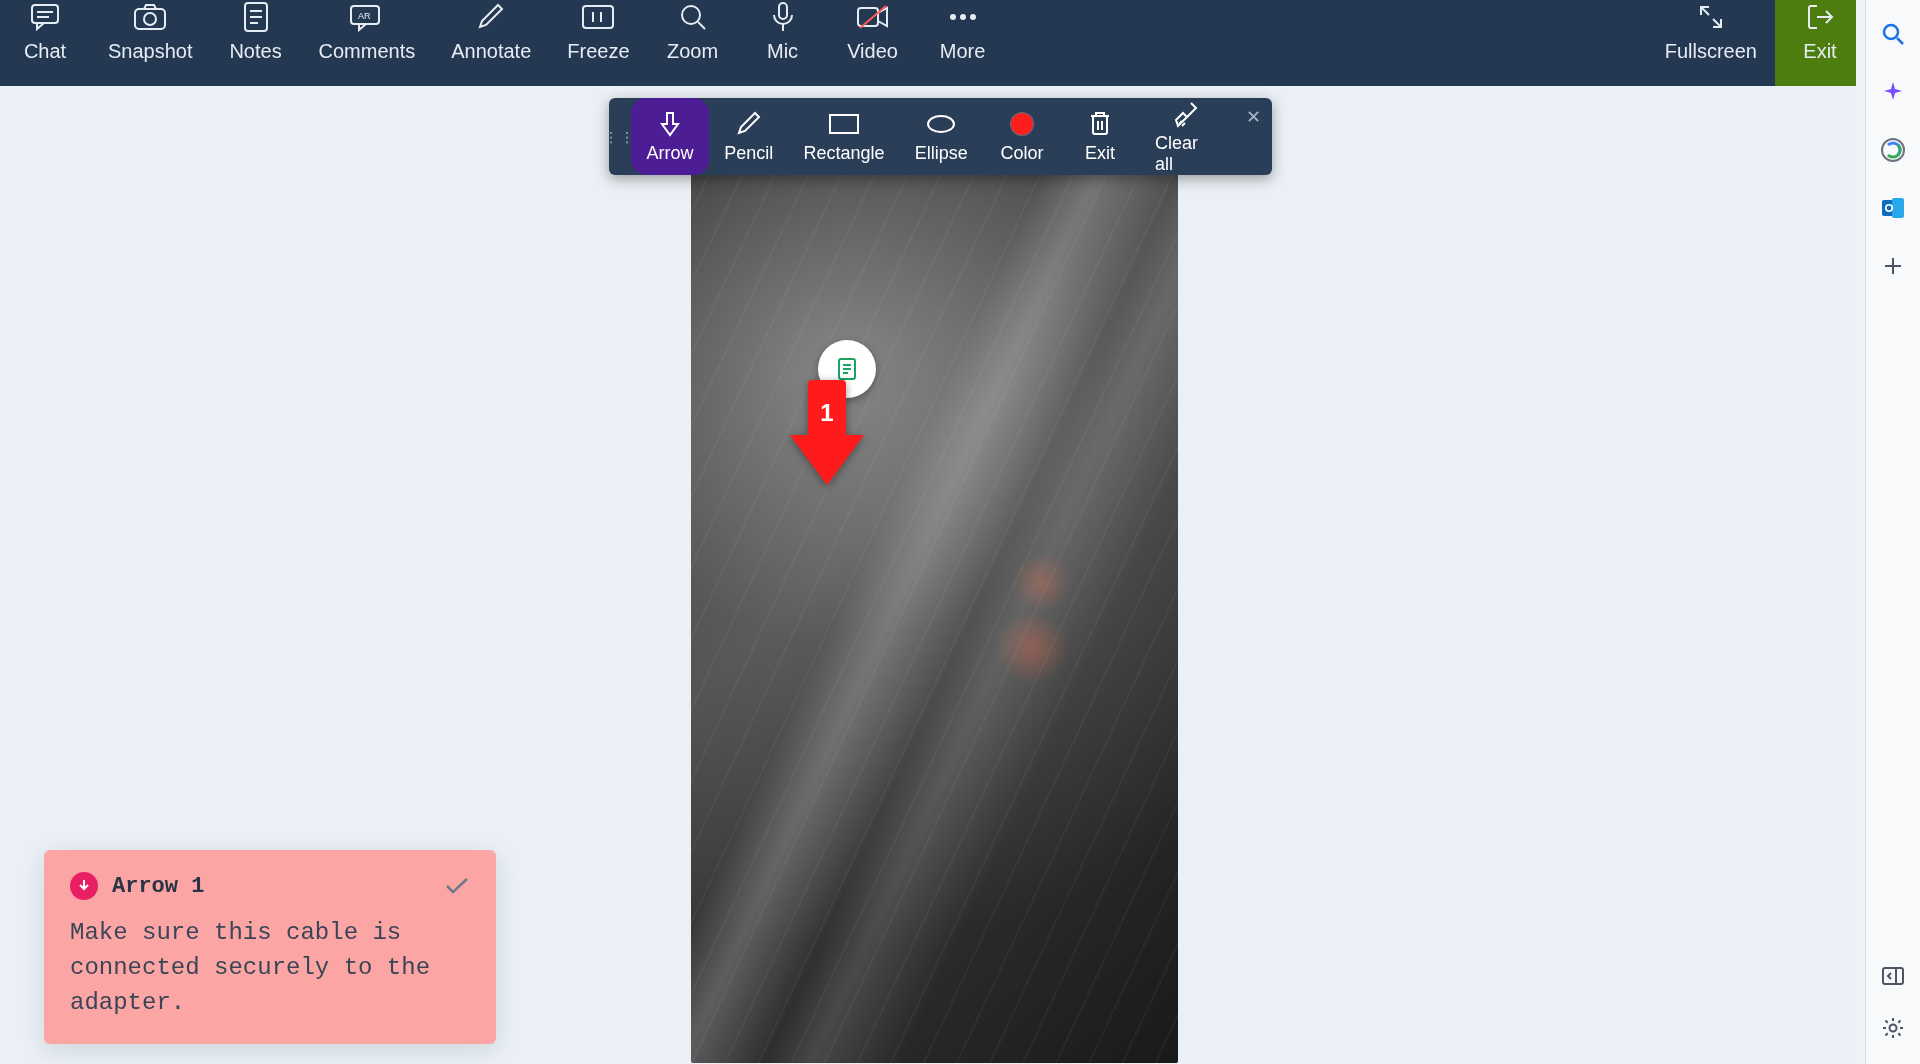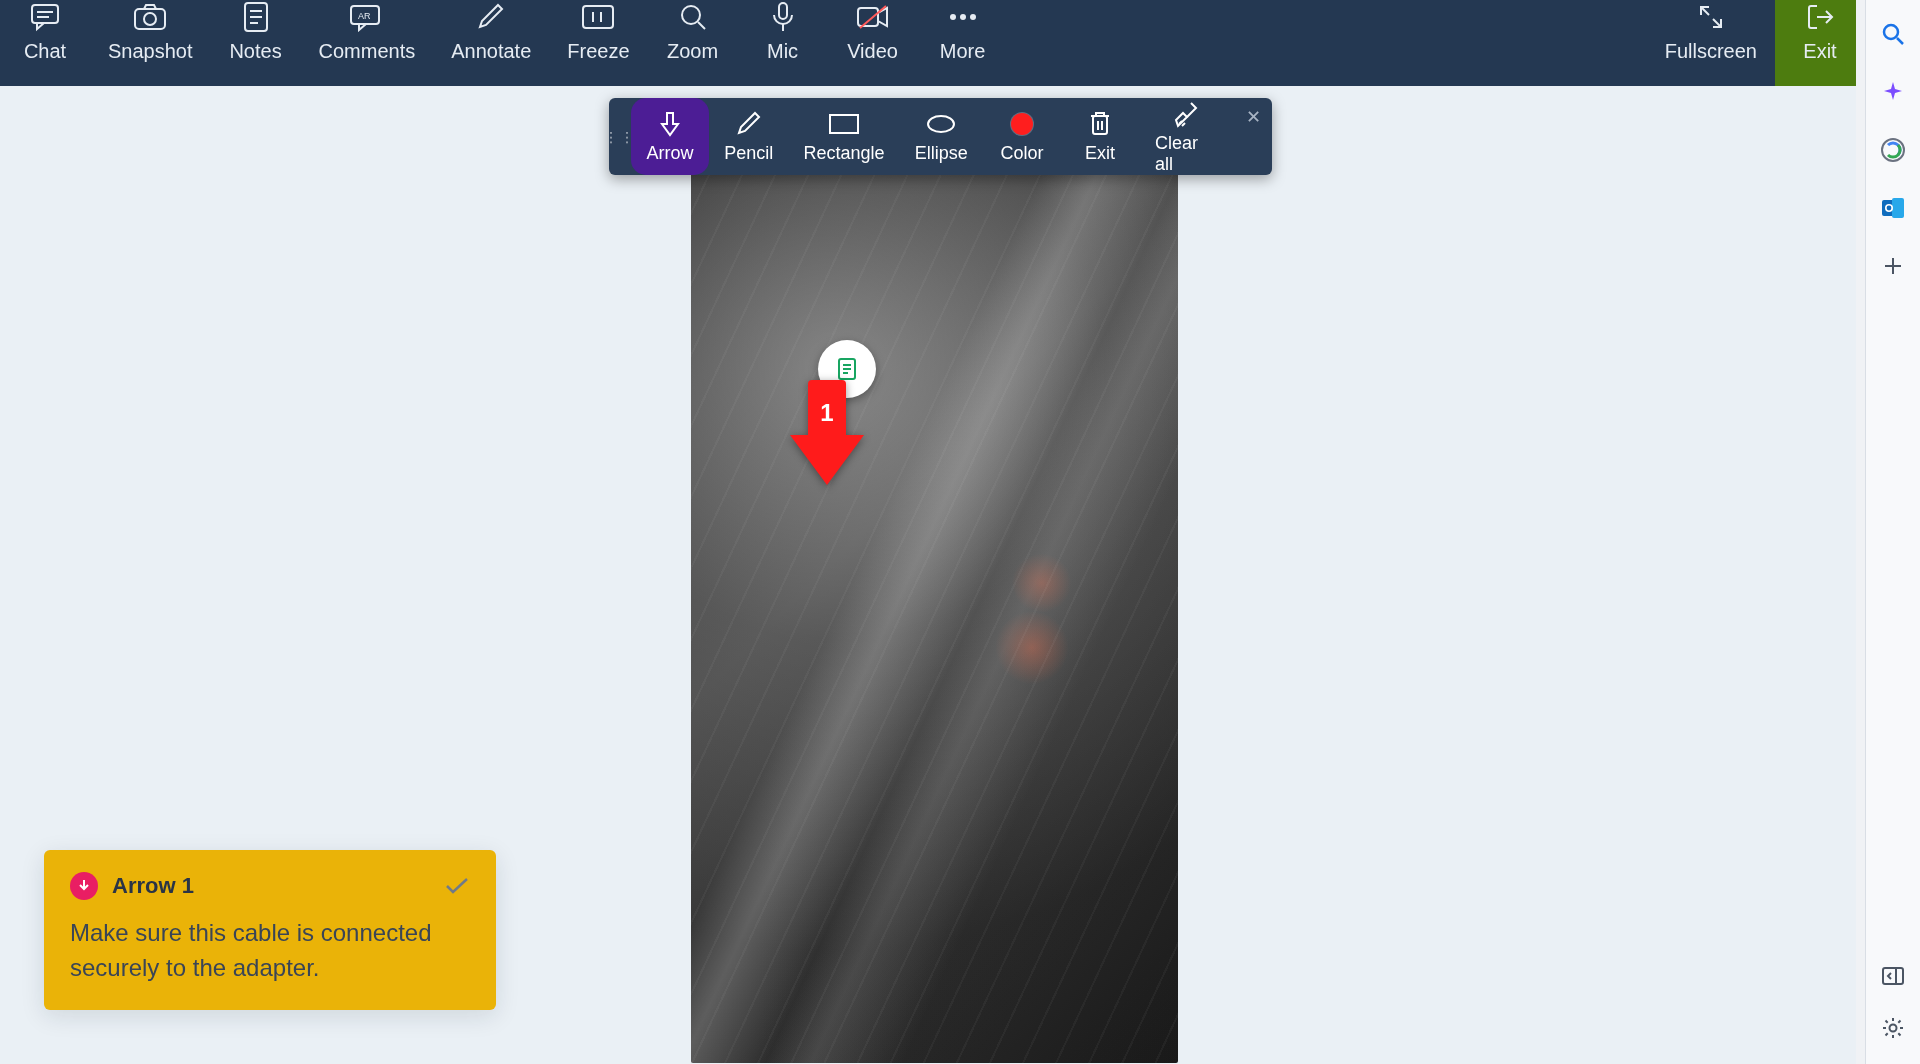--- a/index.html
+++ b/index.html
@@ -190,24 +190,25 @@
     box-shadow:0 3px 10px rgba(0,0,0,.35);
     display:flex;align-items:center;justify-content:center;
   }
 
   
   .anno-card {
     position:absolute;
     left:44px;
     top:850px;
     width:452px;
-    background:#eab308;
+    background:#fca5a5;
     border-radius:6px;
     box-shadow:0 6px 24px rgba(20,30,50,.12);
     padding:22px 26px 24px 26px;
+    font-family:Liberation Mono, monospace;
   }
   .anno-card .hdr {
     display:flex;
     align-items:center;
     gap:14px;
   }
   .anno-card .dot {
     width:28px;height:28px;border-radius:50%;
     background:#e91e63;
     display:flex;align-items:center;justify-content:center;

